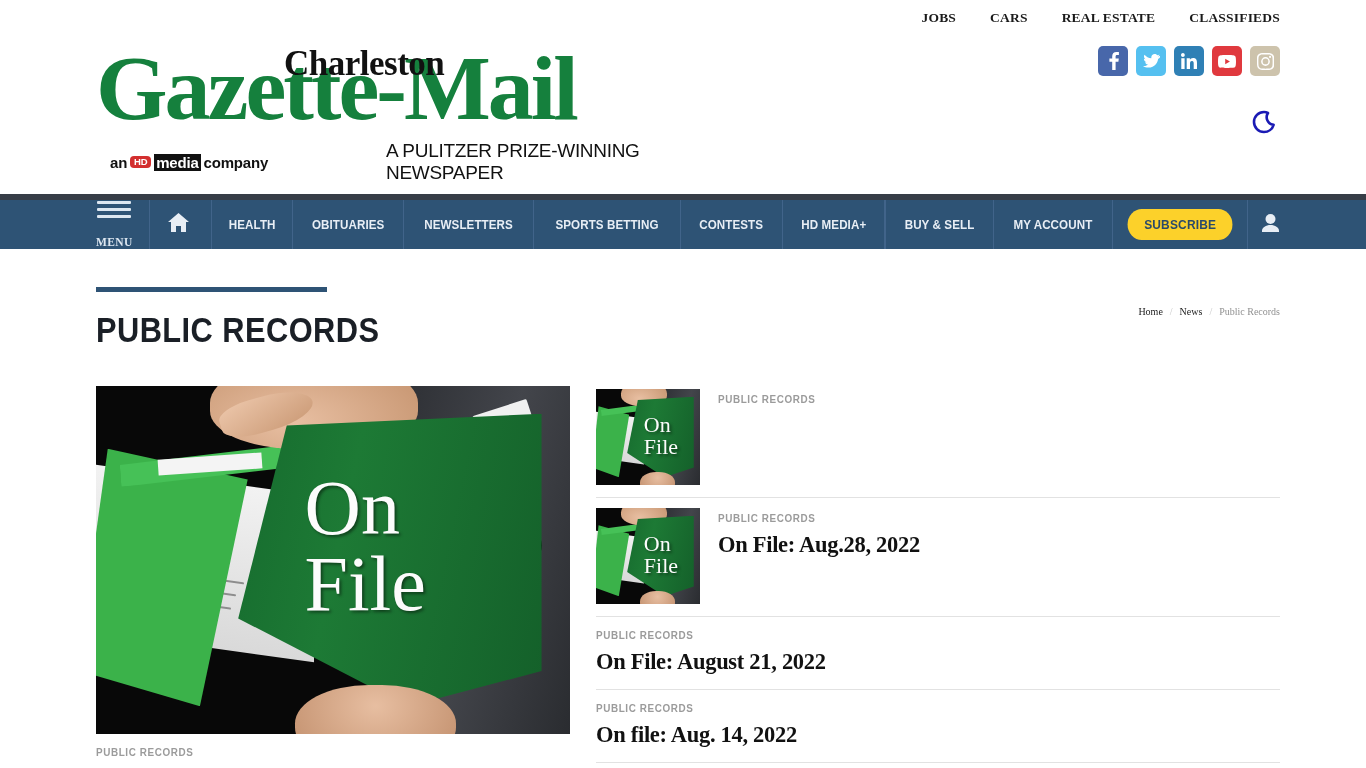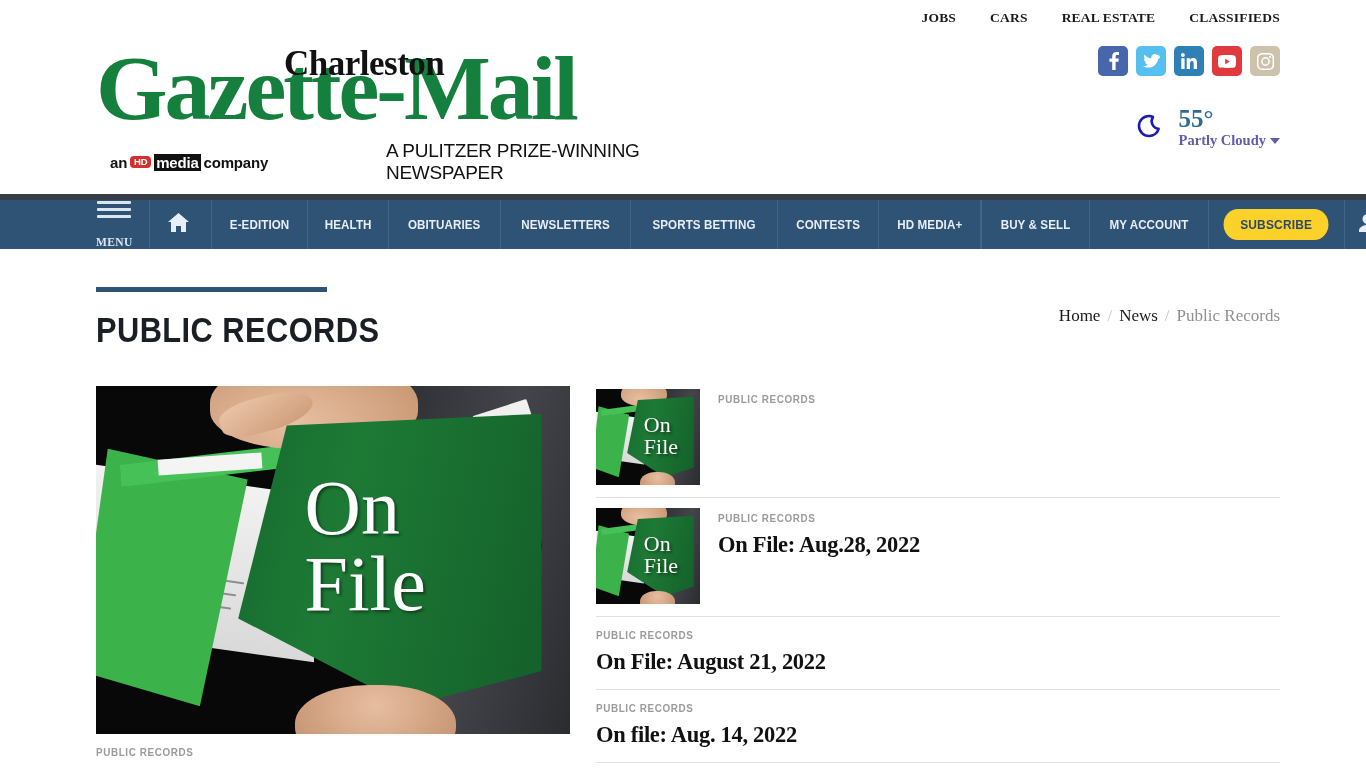--- a/index.html
+++ b/index.html
@@ -149,21 +149,21 @@
   .heading-left { position: relative; }
   .accent-bar { width: 231px; height: 5px; background: #2e5375; }
   .page-title {
     font-family: "Liberation Sans Narrow", "Liberation Sans", sans-serif;
     font-weight: 700; font-size: 35px; color: #1a1f26;
     letter-spacing: .5px; margin-top: 18px;
     transform: scaleX(.88); transform-origin: left center;
   }
   .breadcrumb {
     display: flex; align-items: center; gap: 7px; padding-top: 19px;
-    font-family: "Liberation Serif", serif; font-size: 17px;
+    font-family: "Liberation Serif", serif; font-size: 10px;
   }
   .crumb { color: #1a1a1a; text-decoration: none; }
   .crumb.current { color: #909090; }
   .crumb-sep { color: #c7c7c7; }
 
   
   .article-grid {
     display: flex; gap: 26px; margin-top: 36px;
   }
   .featured { width: 474px; flex: 0 0 474px; cursor: pointer; }
@@ -328,27 +328,20 @@
             </svg>
         </div>
       </div>
 
       <div class="weather-row">
         <div class="weather-icon">
           <svg width="36" height="36" viewBox="0 0 36 36">
             <path d="M24 7c-1.2-.6-2.6-1-4-1a10 10 0 100 20 10 10 0 009.6-7.2 7.6 7.6 0 01-5.6-11.8z" fill="none" stroke="#1a1ab4" stroke-width="2.6" stroke-linejoin="round"></path>
           </svg>
         </div>
-        <div class="weather-text">
-          <div class="weather-temp">55°</div>
-          <div class="weather-cond">
-            <span>Partly Cloudy</span>
-            <span class="caret-down"></span>
-          </div>
-        </div>
       </div>
     </div>
   </div>
 
   <div class="nav-topline"></div>
   <div class="main-nav">
     <div class="nav-left">
       <div class="nav-cell menu-cell">
         <div class="burger">
           <span></span>
@@ -357,23 +350,20 @@
         </div>
         <div class="menu-word">MENU</div>
       </div>
       <div class="nav-cell home-cell">
         <span>
           <svg width="21" height="19" viewBox="0 0 21 19">
               <path fill="#e8eef5" d="M10.5 0L0 9h3v10h5v-6h5v6h5V9h3z"></path>
             </svg>
         </span>
       </div>
-      <div class="nav-cell">
-          <span class="nav-label">E-EDITION</span>
-        </div>
       <div class="nav-cell">
           <span class="nav-label">HEALTH</span>
         </div>
       <div class="nav-cell">
           <span class="nav-label">OBITUARIES</span>
         </div>
       <div class="nav-cell">
           <span class="nav-label">NEWSLETTERS</span>
         </div>
       <div class="nav-cell">

